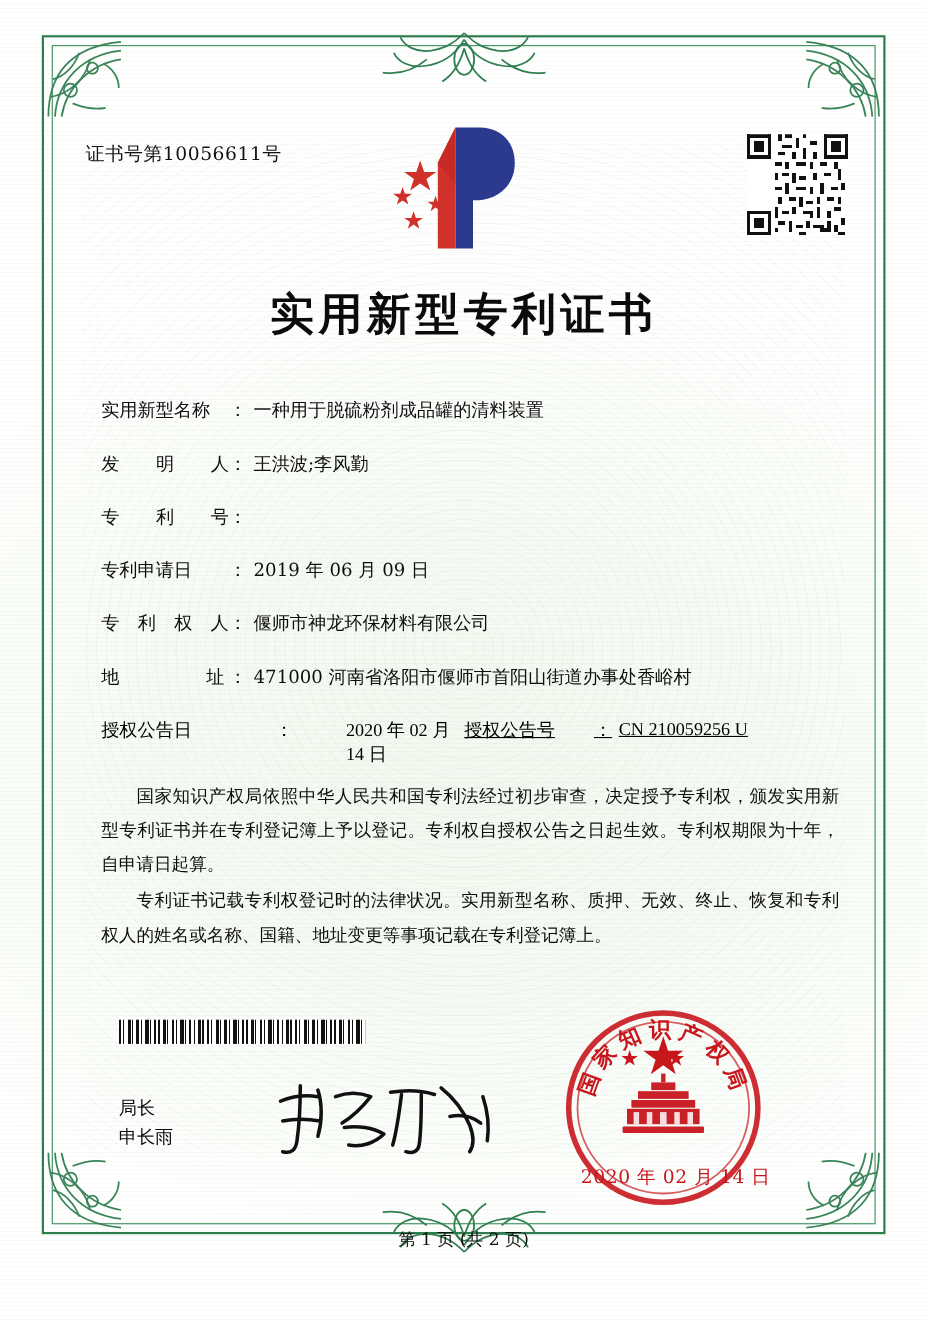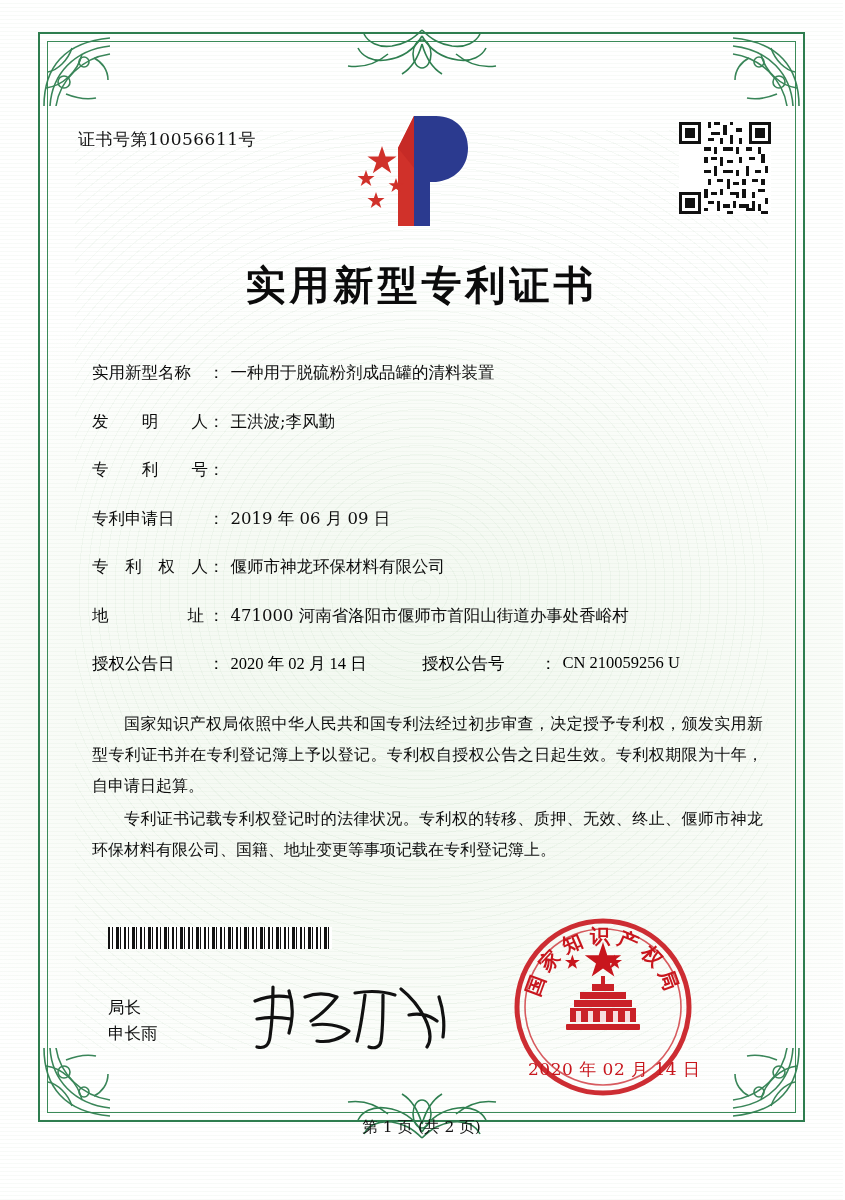--- a/index.html
+++ b/index.html
@@ -117,22 +117,22 @@
   .flabel {
     width: 116px;
     flex: none;
     display: flex;
     justify-content: space-between;
     white-space: nowrap;
   }
   .flabel.tight { display: block; }
   .fval { flex: 1; }
   .frow-dual { display: flex; align-items: baseline; margin-bottom: 26.5px; font-size: 16.5px; }
-  .dual-left { display: flex; width: 330px; flex: none; }
-  .dual-right { display: flex; }
+  .dual-left { display: flex; width: 330px; flex: none; gap: 42px; }
+  .dual-right { display: flex; text-decoration: underline; }
   .dual-right .flabel { width: 118px; }
 
   
   .paras {
     position: absolute;
     left: 92px; right: 80px; top: 708px;
     font-size: 16px;
     line-height: 31px;
     color: #0d0d0d;
     text-align: justify;
@@ -442,21 +442,21 @@
       <span class="dual-right">
         <span class="flabel tight">授权公告号</span>
         <span style="margin:0 6px 0 0;">：</span>
         <span>CN 210059256 U</span>
       </span>
     </div>
   </div>
 
   <div class="paras">
     <p>国家知识产权局依照中华人民共和国专利法经过初步审查，决定授予专利权，颁发实用新型专利证书并在专利登记簿上予以登记。专利权自授权公告之日起生效。专利权期限为十年，自申请日起算。</p>
-    <p>专利证书记载专利权登记时的法律状况。专利权的转移、质押、无效、终止、偃师市神龙环保材料有限公司、国籍、地址变更等事项记载在专利登记簿上。</p>
+    <p>专利证书记载专利权登记时的法律状况。实用新型名称、质押、无效、终止、恢复和专利权人的姓名或名称、国籍、地址变更等事项记载在专利登记簿上。</p>
   </div>
 
   <div class="barcode"></div>
 
   <div class="sig-label">
     <div>局长</div>
     <div>申长雨</div>
   </div>
   <svg class="sig-script" viewBox="0 0 210 80">
     <g fill="none" stroke="#111" stroke-width="3.2" stroke-linecap="round" stroke-linejoin="round">

